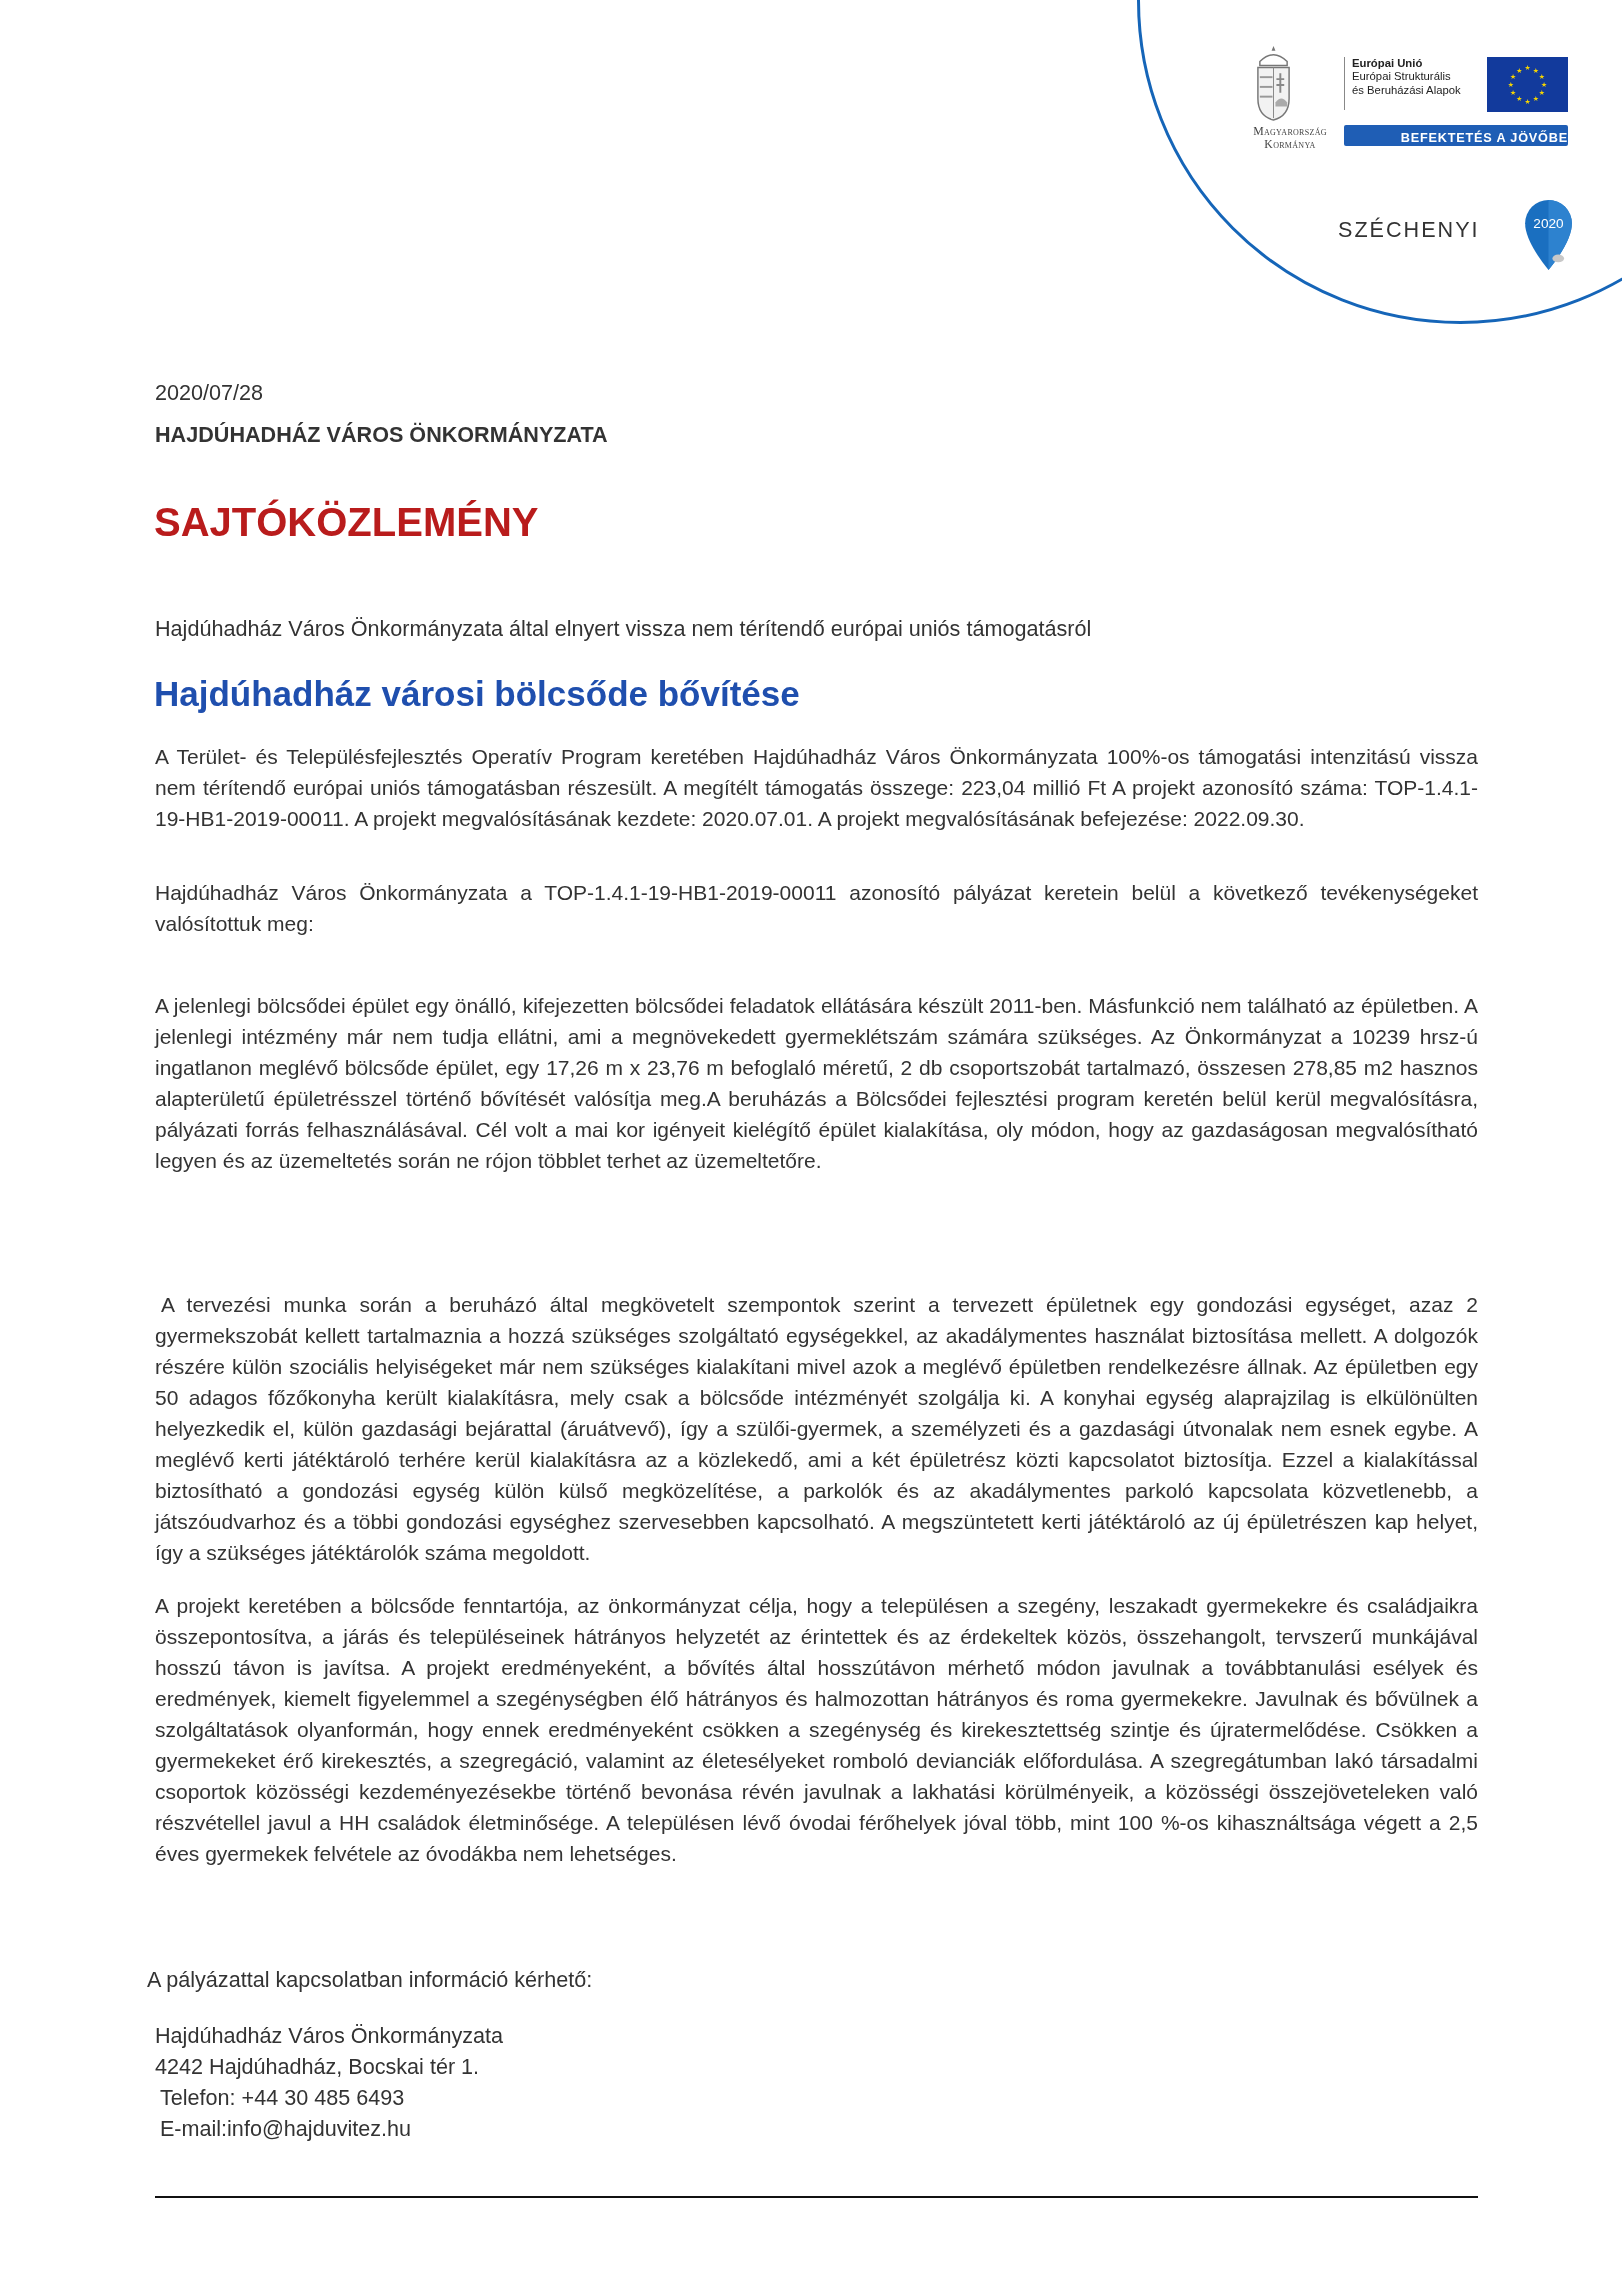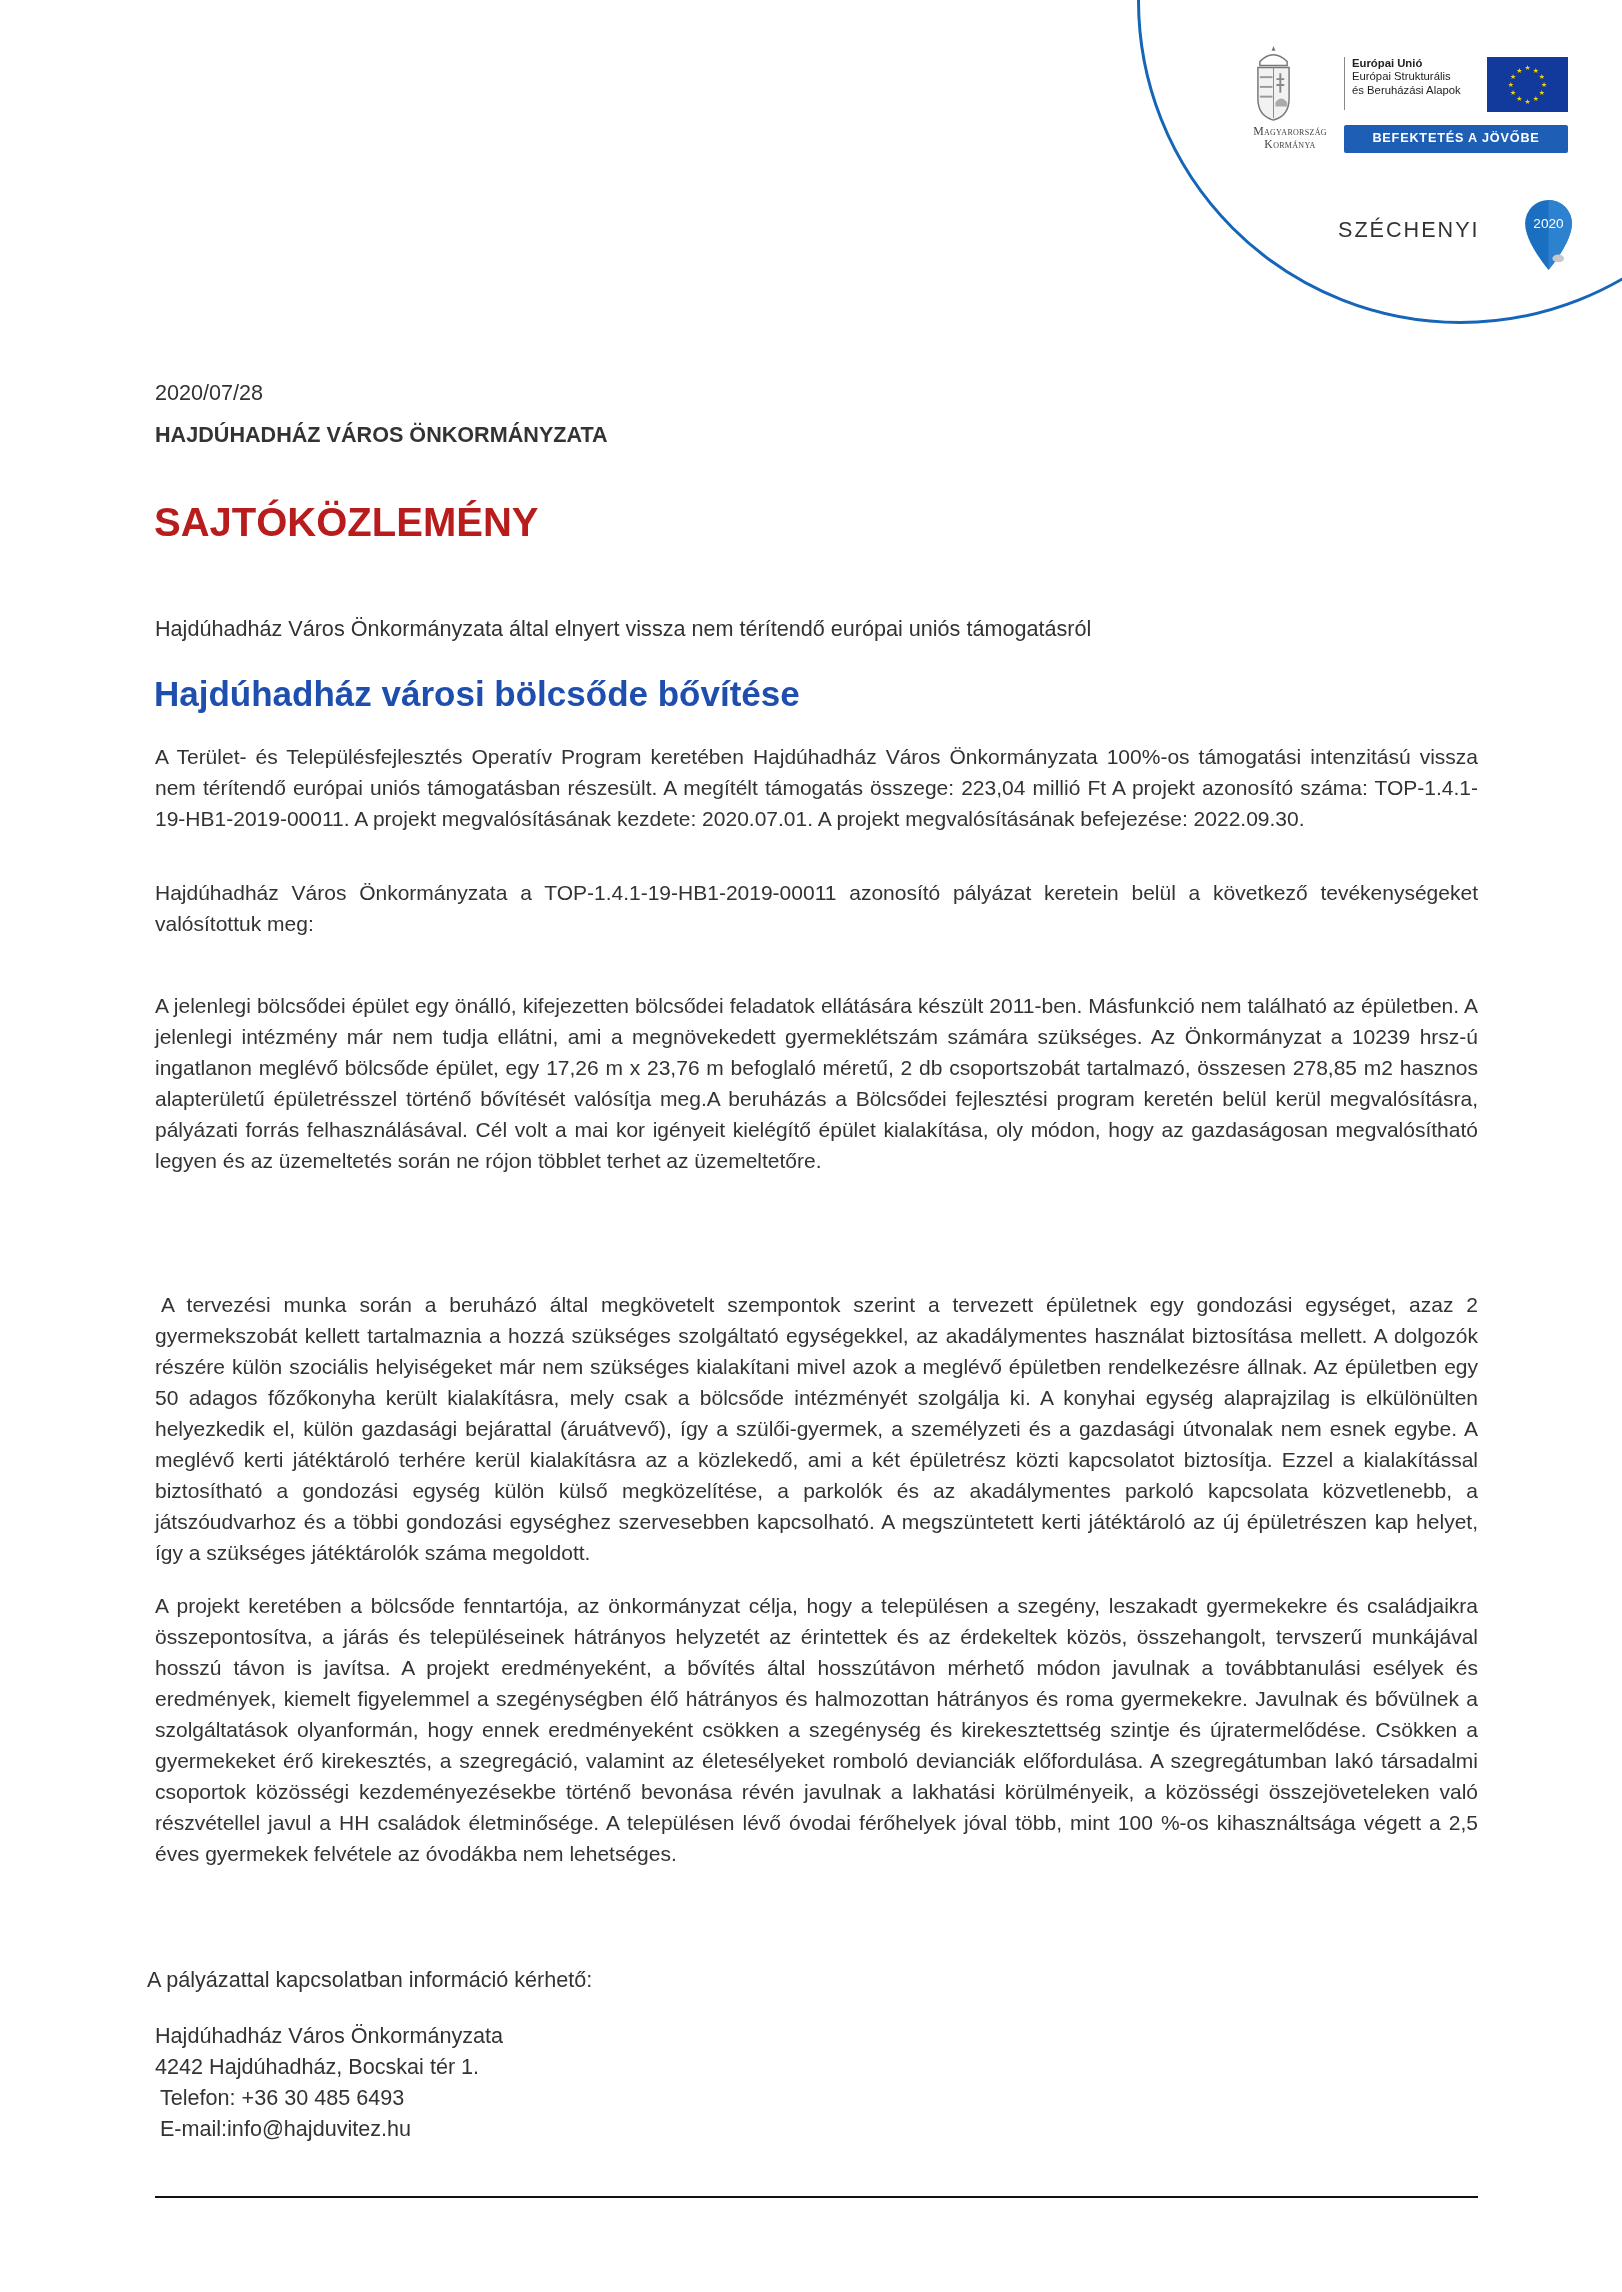--- a/index.html
+++ b/index.html
@@ -15,22 +15,22 @@
   .gov-text { position: absolute; left: 16px; top: 86px; width: 118px; text-align: center;
               font-family: "Liberation Serif", "DejaVu Serif", serif; font-size: 11.8px;
               line-height: 12.7px; color: #444; letter-spacing: 0.3px; }
   .gov-text div { font-variant: small-caps; }
 
   .eu-divider { position: absolute; left: 129px; top: 17.6px; width: 1px; height: 53px; background: #888; }
   .eu-text { position: absolute; left: 137px; top: 17.6px; font-size: 11.3px; line-height: 13.7px; color: #222; }
   .eu-text .b { font-weight: bold; }
   .eu-flag { position: absolute; left: 272px; top: 17.6px; width: 81px; height: 55px; background: #123a9c; }
   .eu-flag svg { position: absolute; left: 0; top: 0; }
-  .befek { position: absolute; left: 129px; top: 86px; width: 224px; height: 28px; background: #1f5eb5;
-           color: #fff; font-weight: bold; font-size: 12.7px; line-height: 26.5px; text-align: center;
+  .befek { position: absolute; left: 129px; top: 86px; width: 224px; height: 21px; background: #1f5eb5;
+           color: #fff; font-weight: bold; font-size: 12.7px; line-height: 26.5px; text-align: right;
            letter-spacing: 0.8px; border-radius: 2px; }
 
   .szech { position: absolute; left: 123px; top: 178px; font-weight: normal; font-size: 21.6px;
            letter-spacing: 2px; color: #333; }
   .pin { position: absolute; left: 308px; top: 159px; width: 51px; height: 76px; }
 
   
   .doc { position: absolute; left: 0; top: 0; width: 1622px; }
   .date { position: absolute; left: 155px; top: 380px; font-size: 21.6px; color: #333; }
   .org { position: absolute; left: 155px; top: 422px; font-size: 21.6px; font-weight: bold; color: #333; }
@@ -122,19 +122,19 @@
   <div class="para p1">A Terület- és Településfejlesztés Operatív Program keretében Hajdúhadház Város Önkormányzata 100%-os támogatási intenzitású vissza nem térítendő európai uniós támogatásban részesült. A megítélt támogatás összege: 223,04 millió Ft A projekt azonosító száma: TOP-1.4.1-19-HB1-2019-00011. A projekt megvalósításának kezdete: 2020.07.01. A projekt megvalósításának befejezése: 2022.09.30.</div>
   <div class="para p2">Hajdúhadház Város Önkormányzata a TOP-1.4.1-19-HB1-2019-00011 azonosító pályázat keretein belül a következő tevékenységeket valósítottuk meg:</div>
   <div class="para p3">A jelenlegi bölcsődei épület egy önálló, kifejezetten bölcsődei feladatok ellátására készült 2011-ben. Másfunkció nem található az épületben. A jelenlegi intézmény már nem tudja ellátni, ami a megnövekedett gyermeklétszám számára szükséges. Az Önkormányzat a 10239 hrsz-ú ingatlanon meglévő bölcsőde épület, egy 17,26 m x 23,76 m befoglaló méretű, 2 db csoportszobát tartalmazó, összesen 278,85 m2 hasznos alapterületű épületrésszel történő bővítését valósítja meg.A beruházás a Bölcsődei fejlesztési program keretén belül kerül megvalósításra, pályázati forrás felhasználásával. Cél volt a mai kor igényeit kielégítő épület kialakítása, oly módon, hogy az gazdaságosan megvalósítható legyen és az üzemeltetés során ne rójon többlet terhet az üzemeltetőre.</div>
   <div class="para p4">A tervezési munka során a beruházó által megkövetelt szempontok szerint a tervezett épületnek egy gondozási egységet, azaz 2 gyermekszobát kellett tartalmaznia a hozzá szükséges szolgáltató egységekkel, az akadálymentes használat biztosítása mellett. A dolgozók részére külön szociális helyiségeket már nem szükséges kialakítani mivel azok a meglévő épületben rendelkezésre állnak. Az épületben egy 50 adagos főzőkonyha került kialakításra, mely csak a bölcsőde intézményét szolgálja ki. A konyhai egység alaprajzilag is elkülönülten helyezkedik el, külön gazdasági bejárattal (áruátvevő), így a szülői-gyermek, a személyzeti és a gazdasági útvonalak nem esnek egybe. A meglévő kerti játéktároló terhére kerül kialakításra az a közlekedő, ami a két épületrész közti kapcsolatot biztosítja. Ezzel a kialakítással biztosítható a gondozási egység külön külső megközelítése, a parkolók és az akadálymentes parkoló kapcsolata közvetlenebb, a játszóudvarhoz és a többi gondozási egységhez szervesebben kapcsolható. A megszüntetett kerti játéktároló az új épületrészen kap helyet, így a szükséges játéktárolók száma megoldott.</div>
   <div class="para p5">A projekt keretében a bölcsőde fenntartója, az önkormányzat célja, hogy a településen a szegény, leszakadt gyermekekre és családjaikra összepontosítva, a járás és településeinek hátrányos helyzetét az érintettek és az érdekeltek közös, összehangolt, tervszerű munkájával hosszú távon is javítsa. A projekt eredményeként, a bővítés által hosszútávon mérhető módon javulnak a továbbtanulási esélyek és eredmények, kiemelt figyelemmel a szegénységben élő hátrányos és halmozottan hátrányos és roma gyermekekre. Javulnak és bővülnek a szolgáltatások olyanformán, hogy ennek eredményeként csökken a szegénység és kirekesztettség szintje és újratermelődése. Csökken a gyermekeket érő kirekesztés, a szegregáció, valamint az életesélyeket romboló devianciák előfordulása. A szegregátumban lakó társadalmi csoportok közösségi kezdeményezésekbe történő bevonása révén javulnak a lakhatási körülményeik, a közösségi összejöveteleken való részvétellel javul a HH családok életminősége. A településen lévő óvodai férőhelyek jóval több, mint 100 %-os kihasználtsága végett a 2,5 éves gyermekek felvétele az óvodákba nem lehetséges.</div>
 
   <div class="contact-intro">A pályázattal kapcsolatban információ kérhető:</div>
   <div class="contact">
     <div class="l1">Hajdúhadház Város Önkormányzata</div>
     <div class="l2">4242 Hajdúhadház, Bocskai tér 1.</div>
-    <div class="l3">Telefon: +36 30 485 6493</div>
+    <div class="l3">Telefon: +44 30 485 6493</div>
     <div class="l4">E-mail:info@hajduvitez.hu</div>
   </div>
 
   <div class="footer-line"></div>
 </div>
 
 
 </body></html>

